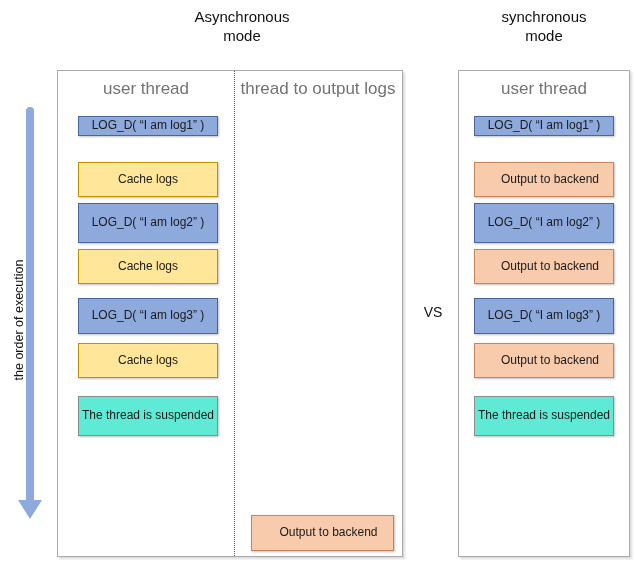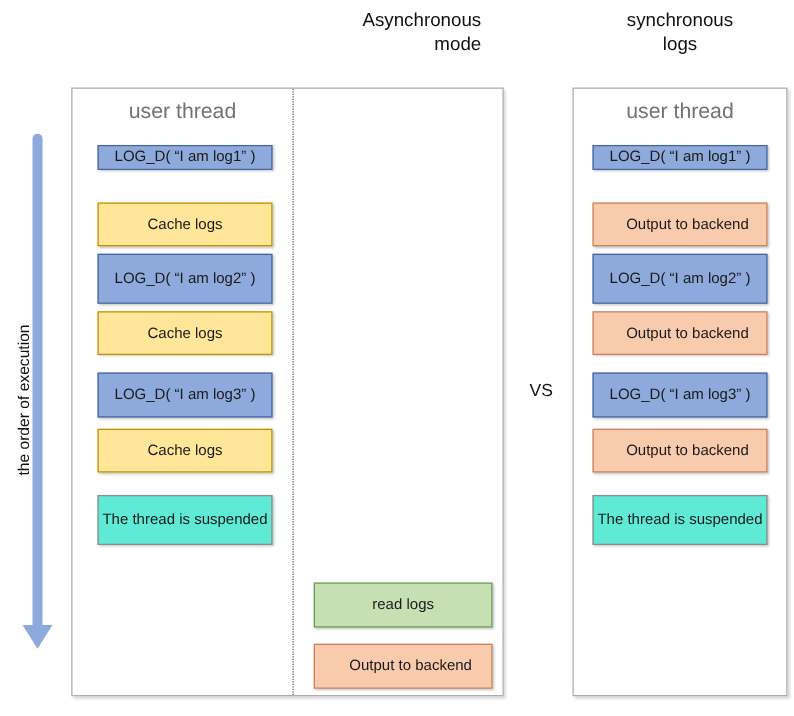--- a/index.html
+++ b/index.html
@@ -1,20 +1,20 @@
 <!DOCTYPE html>
 <html><head>
 <meta charset="utf-8">
 <style>
   html,body{margin:0;padding:0;background:#fff;}
   body{font-family:"Liberation Sans","DejaVu Sans",sans-serif;color:#1a1a1a;}
   .stage{position:relative;width:635px;height:573px;background:#fff;overflow:hidden;}
 
   .mode-title{position:absolute;top:7px;text-align:center;font-size:15px;line-height:19px;white-space:pre-line;color:#111;}
-  .mode-title.async{left:39px;width:346px;text-align:right;}
+  .mode-title.async{left:69px;width:346px;}
   .mode-title.sync{left:458px;width:172px;}
 
   .panel{position:absolute;top:70px;background:#fff;border:1px solid #ababab;box-shadow:2px 2px 2px rgba(0,0,0,0.15);}
   .panel.async{left:57px;width:344px;height:485px;}
   .panel.sync{left:458px;width:170px;height:485px;}
 
   .divider{position:absolute;left:176px;top:0;height:100%;width:0;border-left:1px dotted #595959;}
 
   .col-header{position:absolute;top:8px;text-align:center;font-size:17px;color:#737373;}
   .col-header.c1{left:0;width:176px;}
@@ -49,39 +49,39 @@
               font-size:12.5px;color:#111;transform:rotate(-90deg);transform-origin:center;white-space:nowrap;}
 </style>
 </head>
 <body>
 
 <div class="stage">
 
   <div class="mode-title async">Asynchronous
 mode</div>
   <div class="mode-title sync">synchronous
-logs</div>
+mode</div>
 
   <div class="arrow-shaft"></div>
   <div class="arrow-head"></div>
   <div class="axis-label">the order of execution</div>
 
   <div class="panel async">
     <div class="divider"></div>
     <div class="col-header c1">user thread</div>
+    <div class="col-header c2">thread to output logs</div>
 
     <div class="box log-call ac r1">LOG_D( “I am log1” )</div>
     <div class="box cache ac r2">Cache logs</div>
     <div class="box log-call ac r3">LOG_D( “I am log2” )</div>
     <div class="box cache ac r4">Cache logs</div>
     <div class="box log-call ac r5">LOG_D( “I am log3” )</div>
     <div class="box cache ac r6">Cache logs</div>
     <div class="box suspended ac r7">The thread is suspended</div>
 
-    <div class="box read mc m1">read logs</div>
     <div class="box output mc m2">Output to backend</div>
   </div>
 
   <div class="vs">VS</div>
 
   <div class="panel sync">
     <div class="col-header full">user thread</div>
 
     <div class="box log-call sc r1">LOG_D( “I am log1” )</div>
     <div class="box output sc r2">Output to backend</div>

